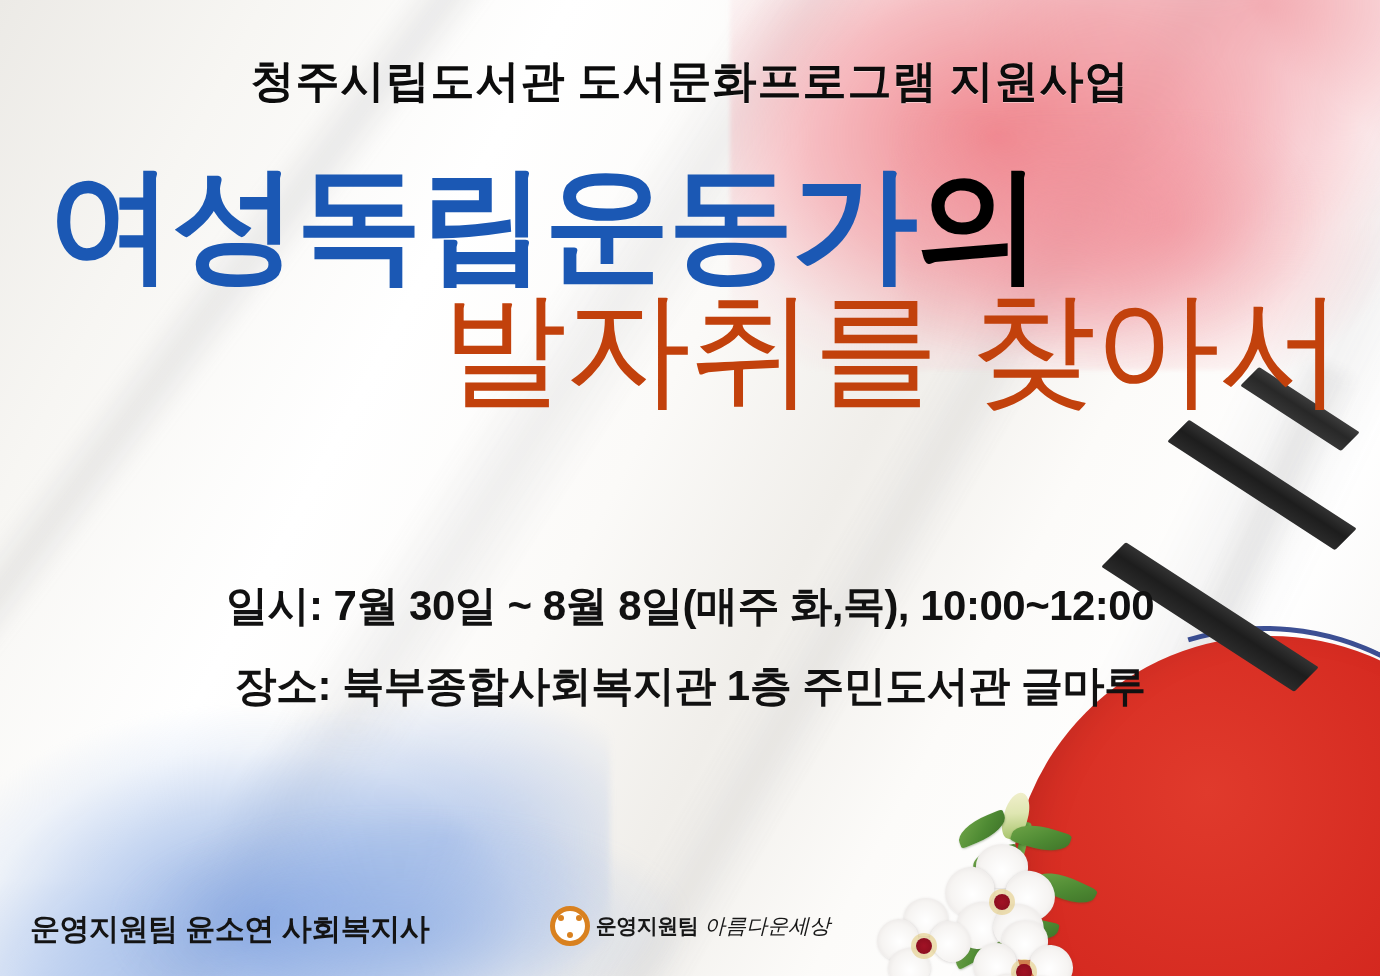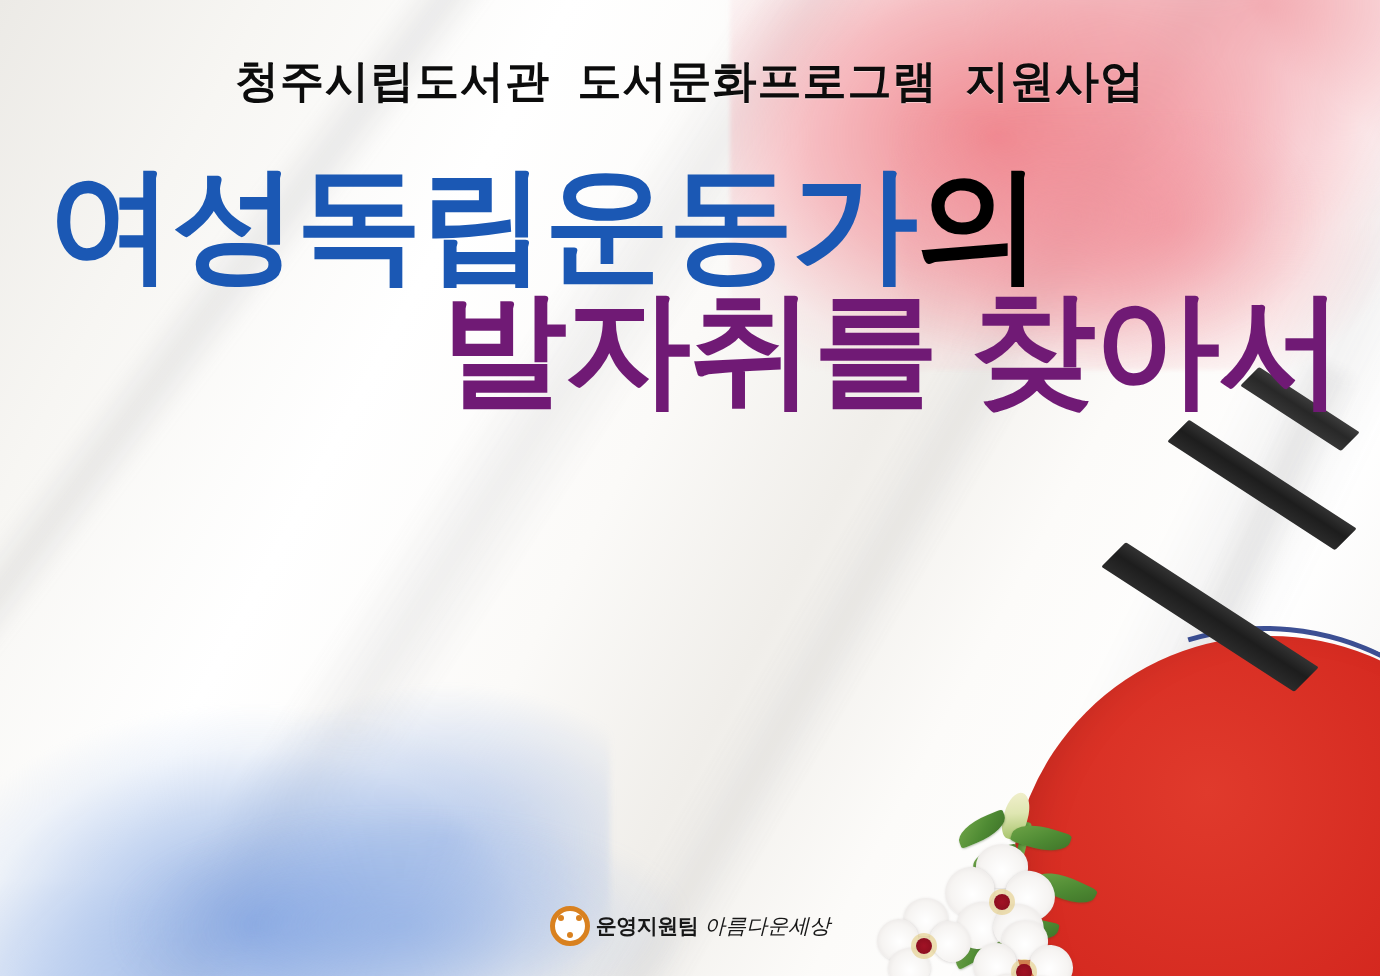--- a/index.html
+++ b/index.html
@@ -144,21 +144,21 @@
     border-radius: 50% 50% 42% 42%;
   }
 
   
   .content { position: absolute; inset: 0; }
 
   .kicker {
     position: absolute;
     top: 52px; left: 0; right: 0;
     text-align: center;
-    font-family: Liberation Mono, monospace;
+    font-family: Liberation Serif, serif;
     font-size: 44px;
     font-weight: 700;
     letter-spacing: 1px;
     color: #0c0c0c;
     text-shadow: 0 1px 0 rgba(255,255,255,0.4);
   }
 
   .title-wrap { position: absolute; top: 158px; left: 0; right: 0; }
   .title-line1 {
     text-align: left;
@@ -169,24 +169,24 @@
     letter-spacing: -2px;
     white-space: nowrap;
   }
   .title-line1 .blue { color: #1b58b4; }
   .title-line1 .black { color: #000000; }
   .title-line2 {
     text-align: right;
     padding-right: 38px;
     margin-top: -6px;
     font-size: 126px;
-    font-weight: 700;
+    font-weight: 400;
     line-height: 1.04;
     letter-spacing: -2px;
-    color: #701a75;
+    color: #c2410c;
     white-space: nowrap;
   }
 
   .info {
     position: absolute;
     top: 578px; left: 0; right: 0;
     text-align: center;
   }
   .info-line {
     font-size: 42px;
@@ -325,28 +325,33 @@
 
     <div class="kicker">청주시립도서관 도서문화프로그램 지원사업</div>
 
     <div class="title-wrap">
       <div class="title-line1">
         <span class="blue">여성독립운동가</span><span class="black">의</span>
       </div>
       <div class="title-line2">발자취를 찾아서</div>
     </div>
 
+    <div class="info">
+      <div class="info-line">일시: 7월 30일 ~ 8월 8일(매주 화,목), 10:00~12:00</div>
+      <div class="info-line">장소: 북부종합사회복지관 1층 주민도서관 글마루</div>
+    </div>
 
     <div class="logo">
       <div class="logo-top">
         <span class="logo-mark">
           <i class="d1"></i>
             <i class="d2"></i>
             <i class="d3"></i>
         </span>
         <span class="logo-sub1">운영지원팀</span>
         <span class="logo-sub2">아름다운세상</span>
       </div>
     </div>
 
+    <div class="credit">운영지원팀 윤소연 사회복지사</div>
 
   </div>
 </div>
 
 </body></html>

